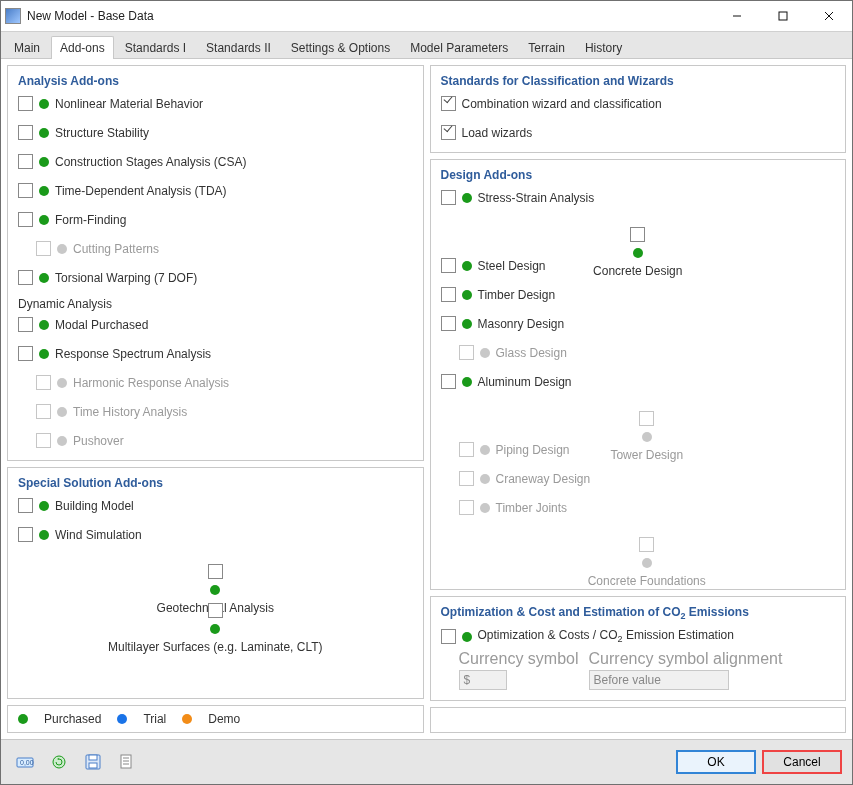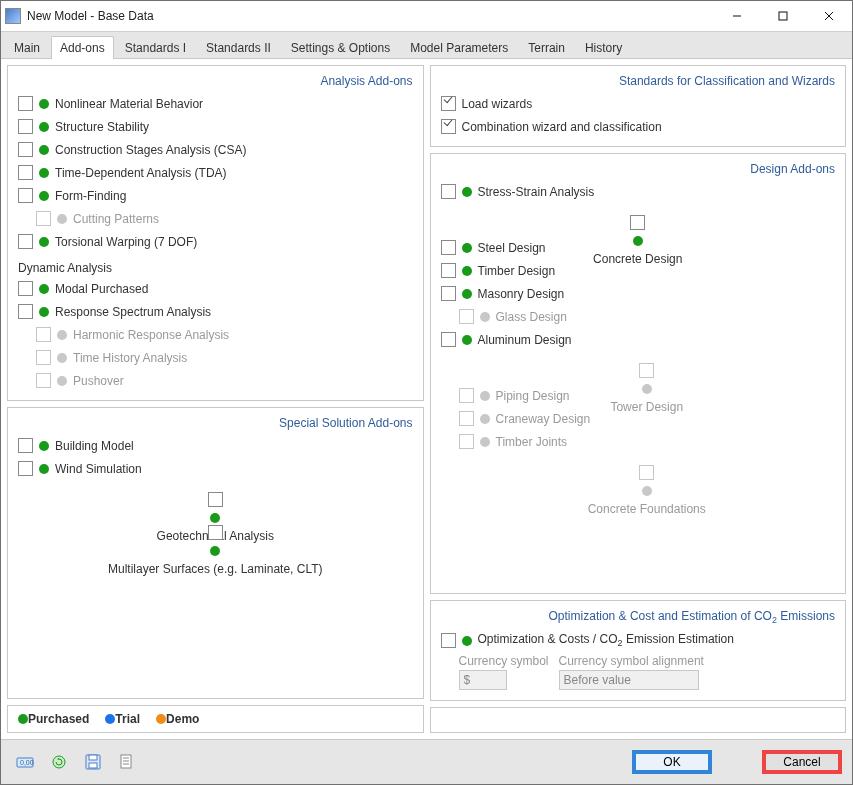--- a/index.html
+++ b/index.html
@@ -95,26 +95,25 @@
     gap: 6px;
     flex:1 1 50%;
   }
   .panel {
     border: 1px solid #c8c8c8;
     padding: 8px 10px 10px 10px;
     box-sizing: border-box;
   }
   .panel-title {
     color: #2f5c9b;
-    font-weight: normal;
+    font-weight: bold;
     font-size: 12px;
     margin-bottom: 6px;
-    text-align: right;
-  }
-  .item-list { display:flex; flex-direction:column; gap:4px; }
+  }
+  .item-list { display:flex; flex-direction:column; gap:10px; }
   .subheader {
     margin-top:10px;
     margin-bottom:4px;
     color:#333;
   }
   .item-row, .check-row {
     display: flex;
     align-items: center;
     height: 19px;
     gap: 6px;
@@ -154,30 +153,30 @@
   .lbl { color:#333; }
   .lbl.disabled { color:#9a9a9a; }
 
   .legend-panel {
     border:1px solid #c8c8c8;
     padding:6px 10px;
     display:flex;
     gap:16px;
     align-items:center;
   }
-  .legend-item { display:flex; align-items:center; gap:0;font-weight:bold; }
+  .legend-item { display:flex; align-items:center; gap:16px; }
 
   .opt-form {
     margin-top:4px;
     display:flex;
     gap:10px;
     padding-left:18px;
   }
   .form-col { display:flex; flex-direction:column; gap:2px; }
-  .form-col label { color:#9a9a9a; font-size:12px; }
+  .form-col label { color:#9a9a9a; font-size:16px; }
   .form-select {
     border:1px solid #c8c8c8;
     background:#f0f0f0;
     color:#888;
     padding:2px 4px;
     height:20px;
     box-sizing:border-box;
     appearance:none;
     -webkit-appearance:none;
     font-family:inherit;
@@ -201,26 +200,25 @@
     width:26px; height:26px;
     border:1px solid transparent;
     display:flex; align-items:center; justify-content:center;
     cursor:pointer;
   }
   .iconbtn svg { width:18px; height:18px; }
   .spacer { flex:1 1 auto; }
   .btn {
     min-width:80px;
     height:24px;
-    border:4px solid #ef4444;
+    border:2px solid #ef4444;
     background:#e1e1e1;
     font-family:inherit;
     font-size:12px;
     cursor:pointer;
-    margin-left:44px;
   }
   .btn.primary { border-color:#3284d6; background:#eaf3fc; }
   sub { font-size:9px; vertical-align:sub; }
 </style>
 </head>
 <body>
 
 <div class="window">
 
   <div class="titlebar">
@@ -366,25 +364,25 @@
             <span class="lbl">Demo</span>
           </div>
         </div>
     </div>
     <div class="col">
       <div class="panel" id="panel-stdwiz">
           <div class="panel-title">Standards for Classification and Wizards</div>
           <div class="item-list">
             <div class="check-row">
               <span class="chk checked"></span>
-              <span class="lbl">Load wizards</span>
+              <span class="lbl">Combination wizard and classification</span>
             </div>
             <div class="check-row">
               <span class="chk checked"></span>
-              <span class="lbl">Combination wizard and classification</span>
+              <span class="lbl">Load wizards</span>
             </div>
           </div>
         </div>
       <div class="panel" id="panel-design" style="flex:1 1 auto;">
           <div class="panel-title">Design Add-ons</div>
           <div class="item-list">
             <div class="item-row">
               <span class="chk"></span>
               <span class="dot purchased"></span>
               <span class="lbl">Stress-Strain Analysis</span>

